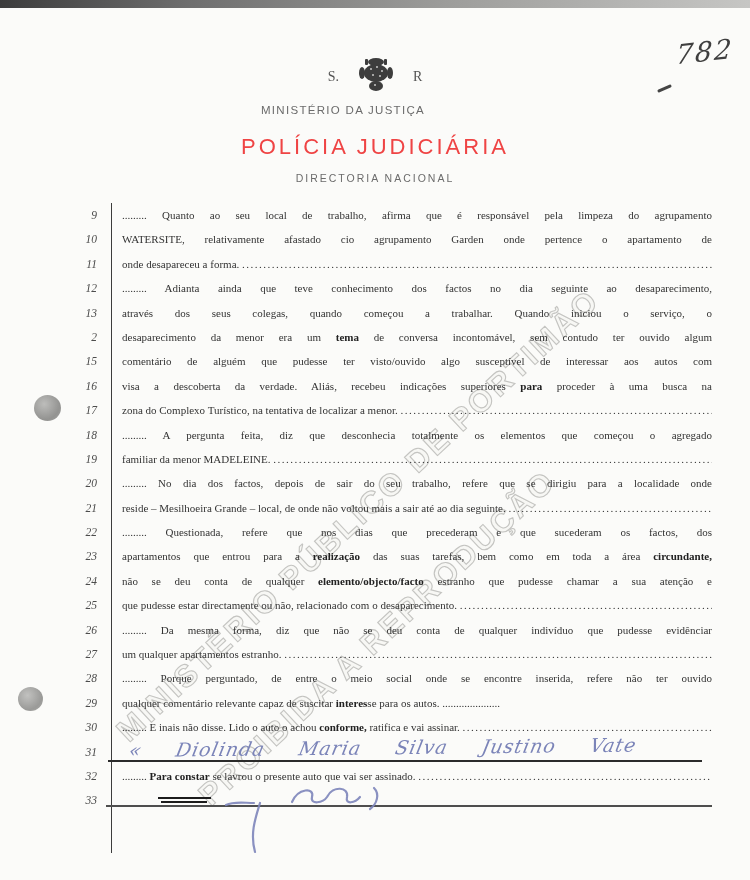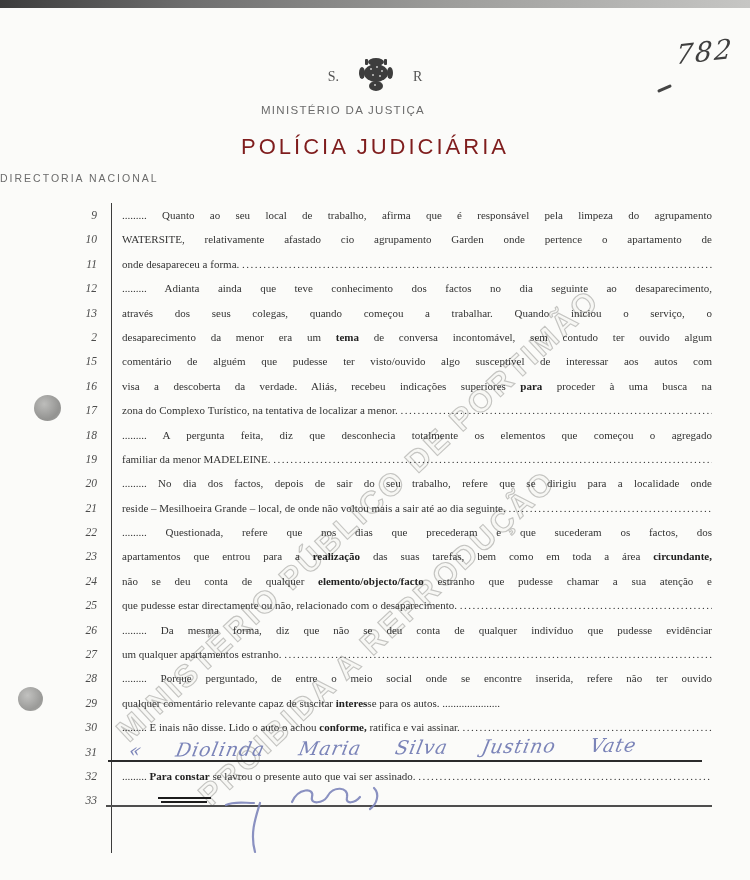--- a/index.html
+++ b/index.html
@@ -28,22 +28,22 @@
   }
   .pagedash{position:absolute;left:657px;top:87px;width:15px;height:3px;
     background:#454545;border-radius:2px;transform:rotate(-24deg);}
   
   .crest-row{position:absolute;left:0;top:56px;width:750px;text-align:center;}
   .crest-row .inner{display:inline-flex;align-items:center;gap:16px;}
   .crest-letter{font-family:"Liberation Serif",serif;font-size:14px;color:#555;}
   .ministry{position:absolute;left:2px;top:104px;width:682px;text-align:center;
     font-family:"Liberation Sans",sans-serif;font-size:11.5px;color:#6b6b6b;letter-spacing:1.3px;}
   .pj-title{position:absolute;left:0;top:134px;width:750px;text-align:center;
-    font-family:"Liberation Sans",sans-serif;font-size:22px;color:#7f1d1d;letter-spacing:3px;}
-  .dir-nac{position:absolute;left:0;top:172px;width:750px;
+    font-family:"Liberation Sans",sans-serif;font-size:22px;color:#ef4444;letter-spacing:3px;}
+  .dir-nac{position:absolute;left:0;top:172px;width:750px;text-align:center;
     font-family:"Liberation Sans",sans-serif;font-size:10.5px;color:#6b6b6b;letter-spacing:2px;}
   
   .wm{position:absolute;font-family:"Liberation Sans",sans-serif;font-weight:bold;
     white-space:nowrap;transform-origin:left center;transform:rotate(-43deg);
     color:rgba(244,244,241,.65);-webkit-text-stroke:1.1px #c4c4c1;
     font-size:31px;letter-spacing:3px;z-index:1;pointer-events:none;}
   .wm1{left:122px;top:718px;}
   .wm2{left:204px;top:782px;}
   
   .margin-rule{position:absolute;left:111px;top:203px;width:1.4px;height:650px;background:#3c3c3c;z-index:3;}

